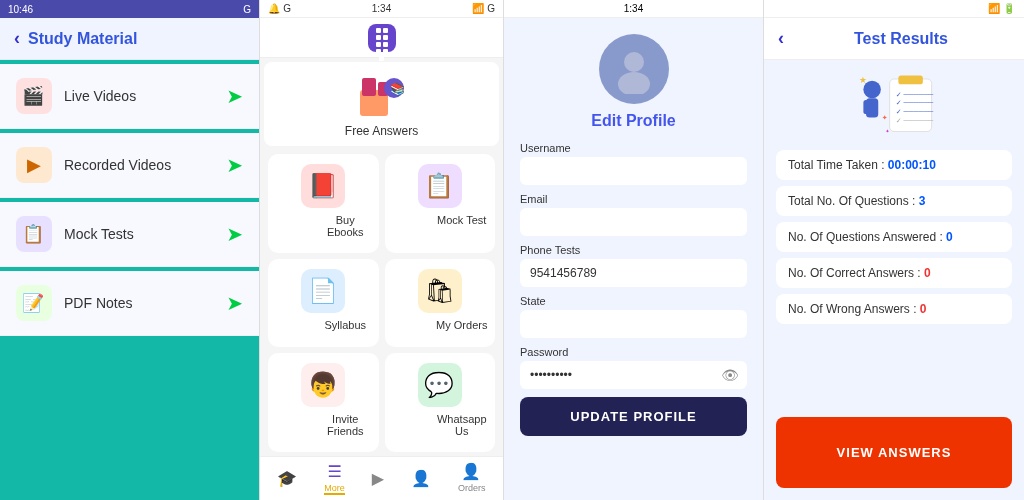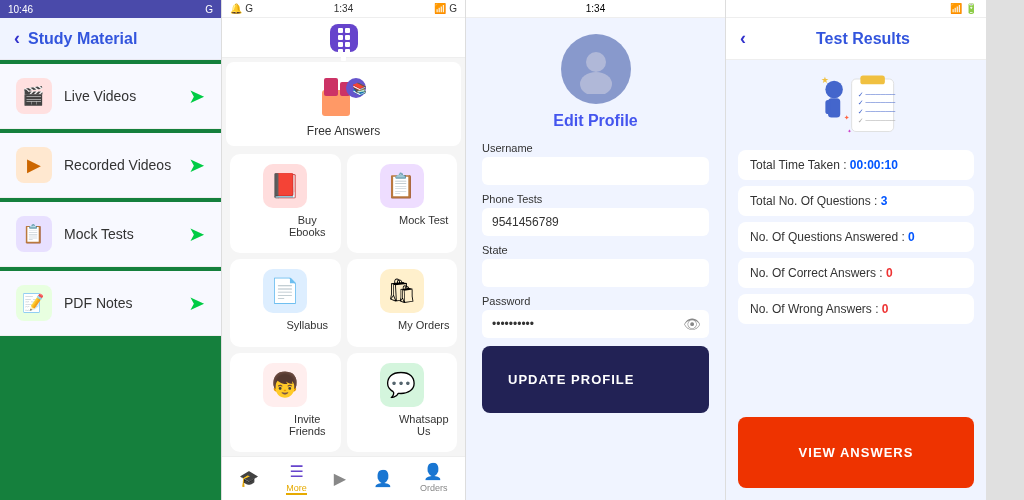--- a/index.html
+++ b/index.html
@@ -8,23 +8,23 @@
       flex-direction: row;
       width: 1024px;
       height: 500px;
       font-family: 'Segoe UI', Arial, sans-serif;
       background: #e0e0e0;
       overflow: hidden;
     }
 
     
     .panel1 {
-      width: 222px;
+      width: 260px;
       height: 500px;
-      background: #15803d;
+      background: #14b8a6;
       display: flex;
       flex-direction: column;
       border-right: 1px solid #ddd;
     }
     .panel1-status {
       background: #4a4aaa;
       color: #fff;
       font-size: 10px;
       padding: 2px 8px;
       display: flex;
@@ -288,22 +288,22 @@
     .eye-icon {
       position: absolute;
       right: 8px;
       color: #888;
       font-size: 14px;
       cursor: pointer;
     }
     .update-btn {
       background: #222255;
       color: #fff;
-      text-align: left;
-      padding: 26px;
+      text-align: center;
+      padding: 12px;
       font-size: 13px;
       font-weight: 700;
       letter-spacing: 1px;
       cursor: pointer;
       border-radius: 8px;
       margin: 8px 0 12px;
     }
 
     
     .panel4 {
@@ -520,20 +520,24 @@
       </svg>
     </div>
   </div>
   <div class="edit-profile-title">Edit Profile</div>
   <div class="profile-form" id="profile-form">
       <div class="form-group">
       <label class="form-label">Username</label>
       <input type="text" class="form-input" value="" style="">
     </div>
       <div class="form-group">
+      <label class="form-label">Email</label>
+      <input type="text" class="form-input" value="" style="">
+    </div>
+      <div class="form-group">
       <label class="form-label">Phone Tests</label>
       <input type="text" class="form-input" value="9541456789" style="">
     </div>
       <div class="form-group">
       <label class="form-label">State</label>
       <input type="text" class="form-input" value="" style="">
     </div>
       <div class="form-group">
       <label class="form-label">Password</label>
       <div class="form-input-with-eye">

